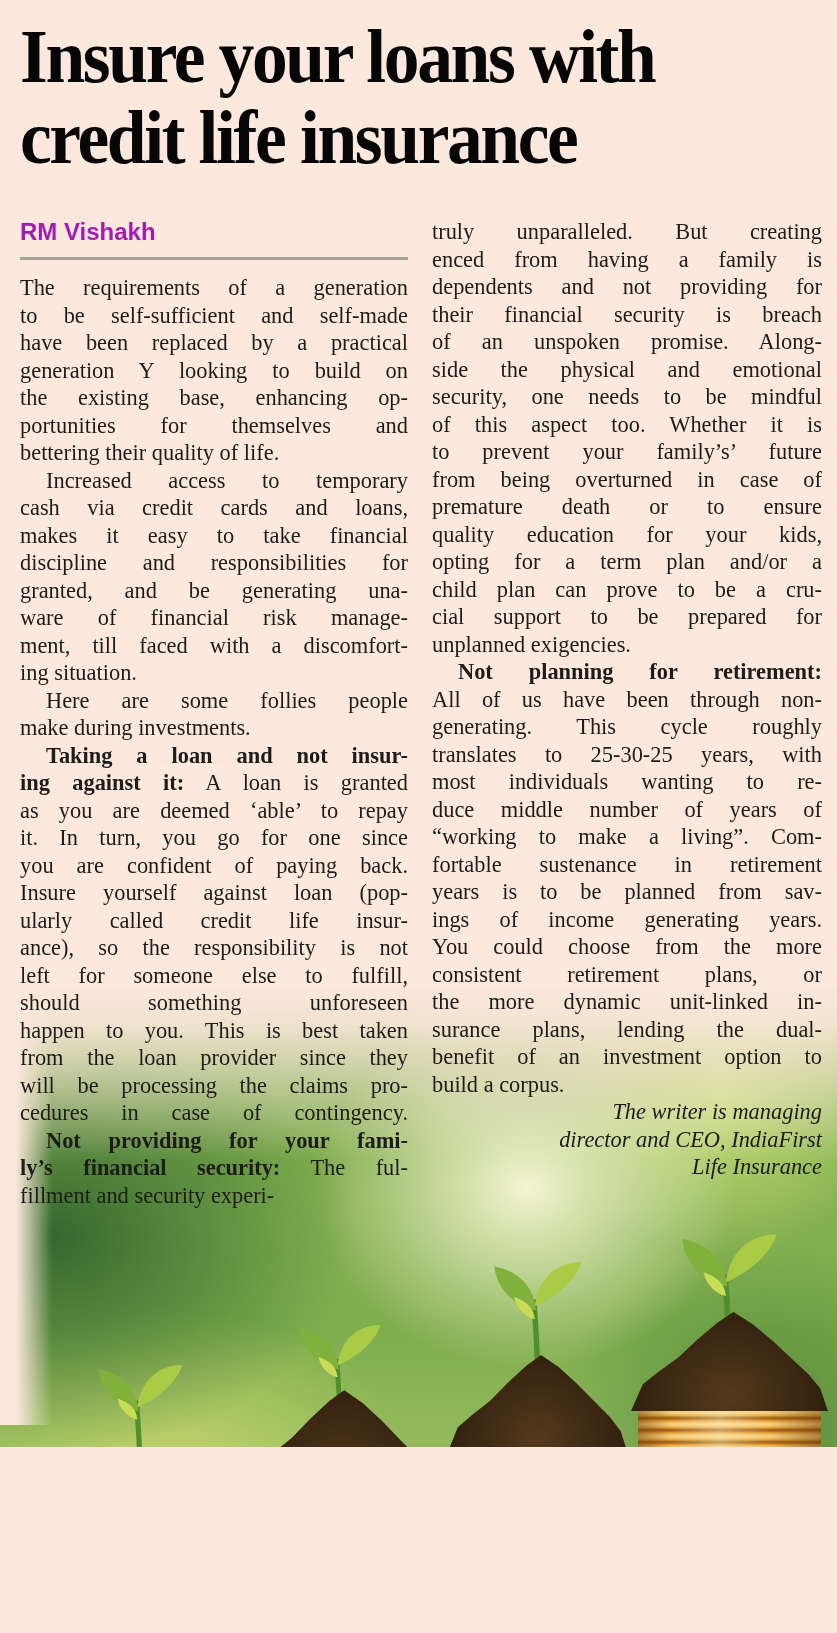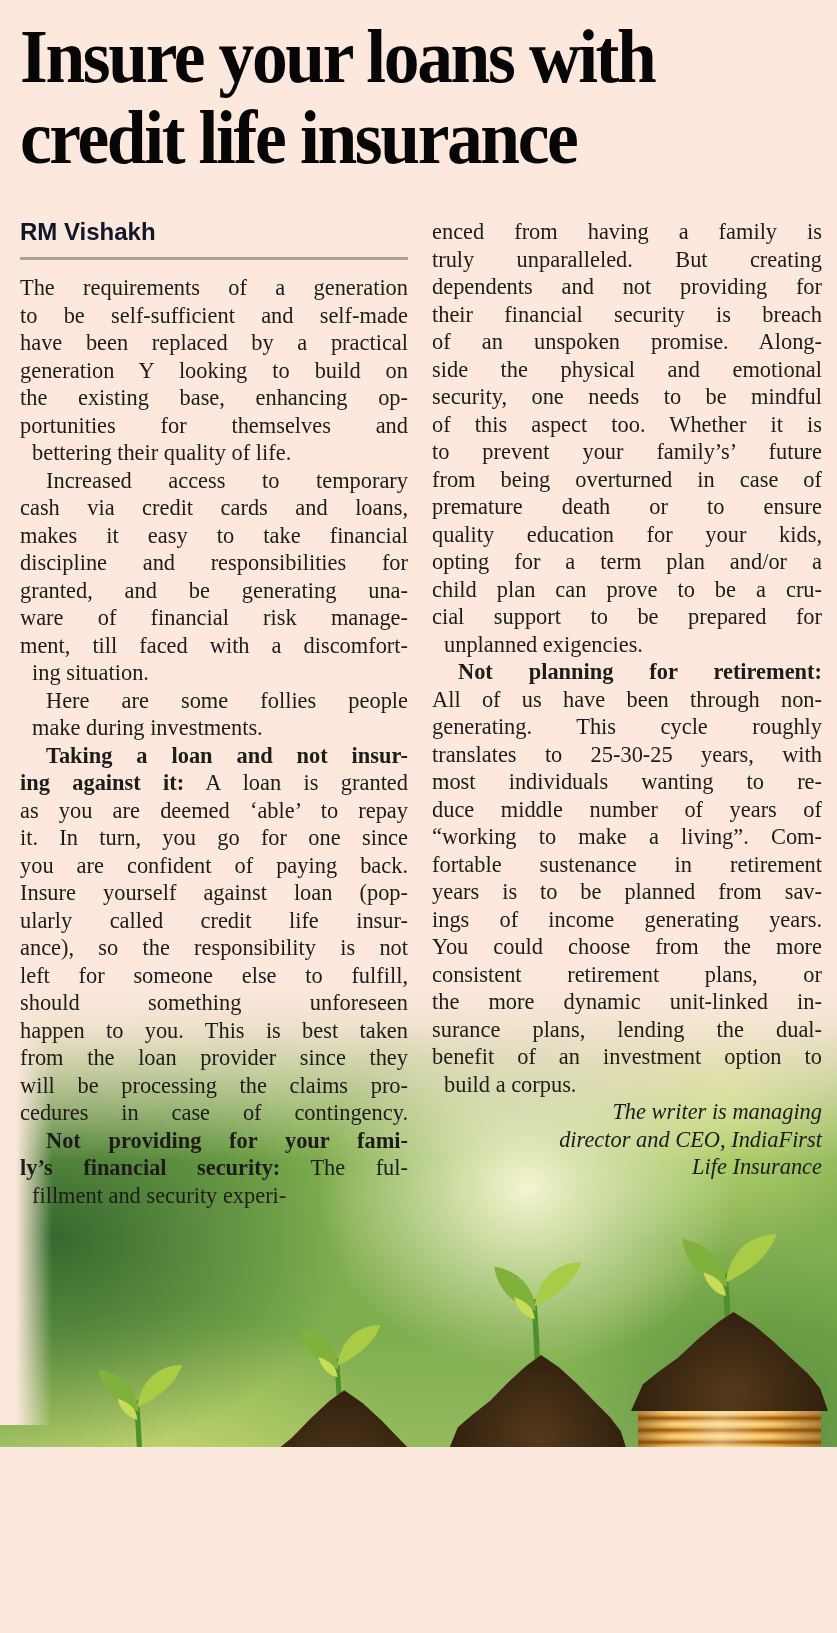--- a/index.html
+++ b/index.html
@@ -6,29 +6,29 @@
   .page{position:relative;width:837px;height:1447px;background:#fce8dc;overflow:hidden;
         font-family:"Liberation Serif", serif;color:#1e1c1a;}
   
   .headline{position:absolute;left:20px;top:16px;z-index:5;
             font-family:"Liberation Serif", serif;font-weight:700;color:#060606;
             font-size:76px;line-height:81px;letter-spacing:-2.5px;
             transform:scaleX(0.94);transform-origin:left top;white-space:nowrap;}
   
   .byline{position:absolute;left:20px;top:218px;z-index:5;
           font-family:"Liberation Sans", sans-serif;font-weight:700;
-          font-size:24px;color:#0f172a;}
+          font-size:24px;color:#a21caf;}
   .byline-rule{position:absolute;left:20px;top:257px;width:388px;height:3px;
                background:#a8a19a;z-index:5;}
   
   .col{position:absolute;z-index:4;font-size:22.4px;line-height:27.5px;}
   .col-left{left:20px;top:274px;width:388px;}
   .col-right{left:432px;top:218px;width:390px;}
   .tline{text-align:justify;text-align-last:justify;white-space:nowrap;}
-  .tline.endline{text-align:left;text-align-last:left;margin-left:12px;}
+  .tline.endline{text-align:left;text-align-last:left;}
   .tline.rightline{text-align:right;text-align-last:right;}
   .tline.ind{text-indent:26px;}
   .b{font-weight:700;}
   .i{font-style:italic;}
   
   .photo{position:absolute;left:0;top:985px;width:837px;height:631px;z-index:1;
     background:
       radial-gradient(ellipse 300px 260px at 63% 32%, rgba(250,248,214,0.95), rgba(250,248,214,0) 70%),
       radial-gradient(ellipse 260px 220px at 86% 18%, rgba(213,232,130,0.8), rgba(213,232,130,0) 70%),
       radial-gradient(ellipse 420px 300px at 6% 40%, rgba(38,92,40,0.85), rgba(38,92,40,0) 72%),
@@ -151,22 +151,22 @@
       <div class="tline"><span>should something unforeseen</span></div>
       <div class="tline"><span>happen to you. This is best taken</span></div>
       <div class="tline"><span>from the loan provider since they</span></div>
       <div class="tline"><span>will be processing the claims pro-</span></div>
       <div class="tline"><span>cedures in case of contingency.</span></div>
       <div class="tline ind"><span class="b">Not providing for your fami-</span></div>
       <div class="tline"><span class="b">ly’s financial security:</span><span> The ful-</span></div>
       <div class="tline endline"><span>fillment and security experi-</span></div>
     </div>
   <div class="col col-right" id="col-right">
+      <div class="tline"><span>truly unparalleled. But creating</span></div>
       <div class="tline"><span>enced from having a family is</span></div>
-      <div class="tline"><span>truly unparalleled. But creating</span></div>
       <div class="tline"><span>dependents and not providing for</span></div>
       <div class="tline"><span>their financial security is breach</span></div>
       <div class="tline"><span>of an unspoken promise. Along-</span></div>
       <div class="tline"><span>side the physical and emotional</span></div>
       <div class="tline"><span>security, one needs to be mindful</span></div>
       <div class="tline"><span>of this aspect too. Whether it is</span></div>
       <div class="tline"><span>to prevent your family’s’ future</span></div>
       <div class="tline"><span>from being overturned in case of</span></div>
       <div class="tline"><span>premature death or to ensure</span></div>
       <div class="tline"><span>quality education for your kids,</span></div>

